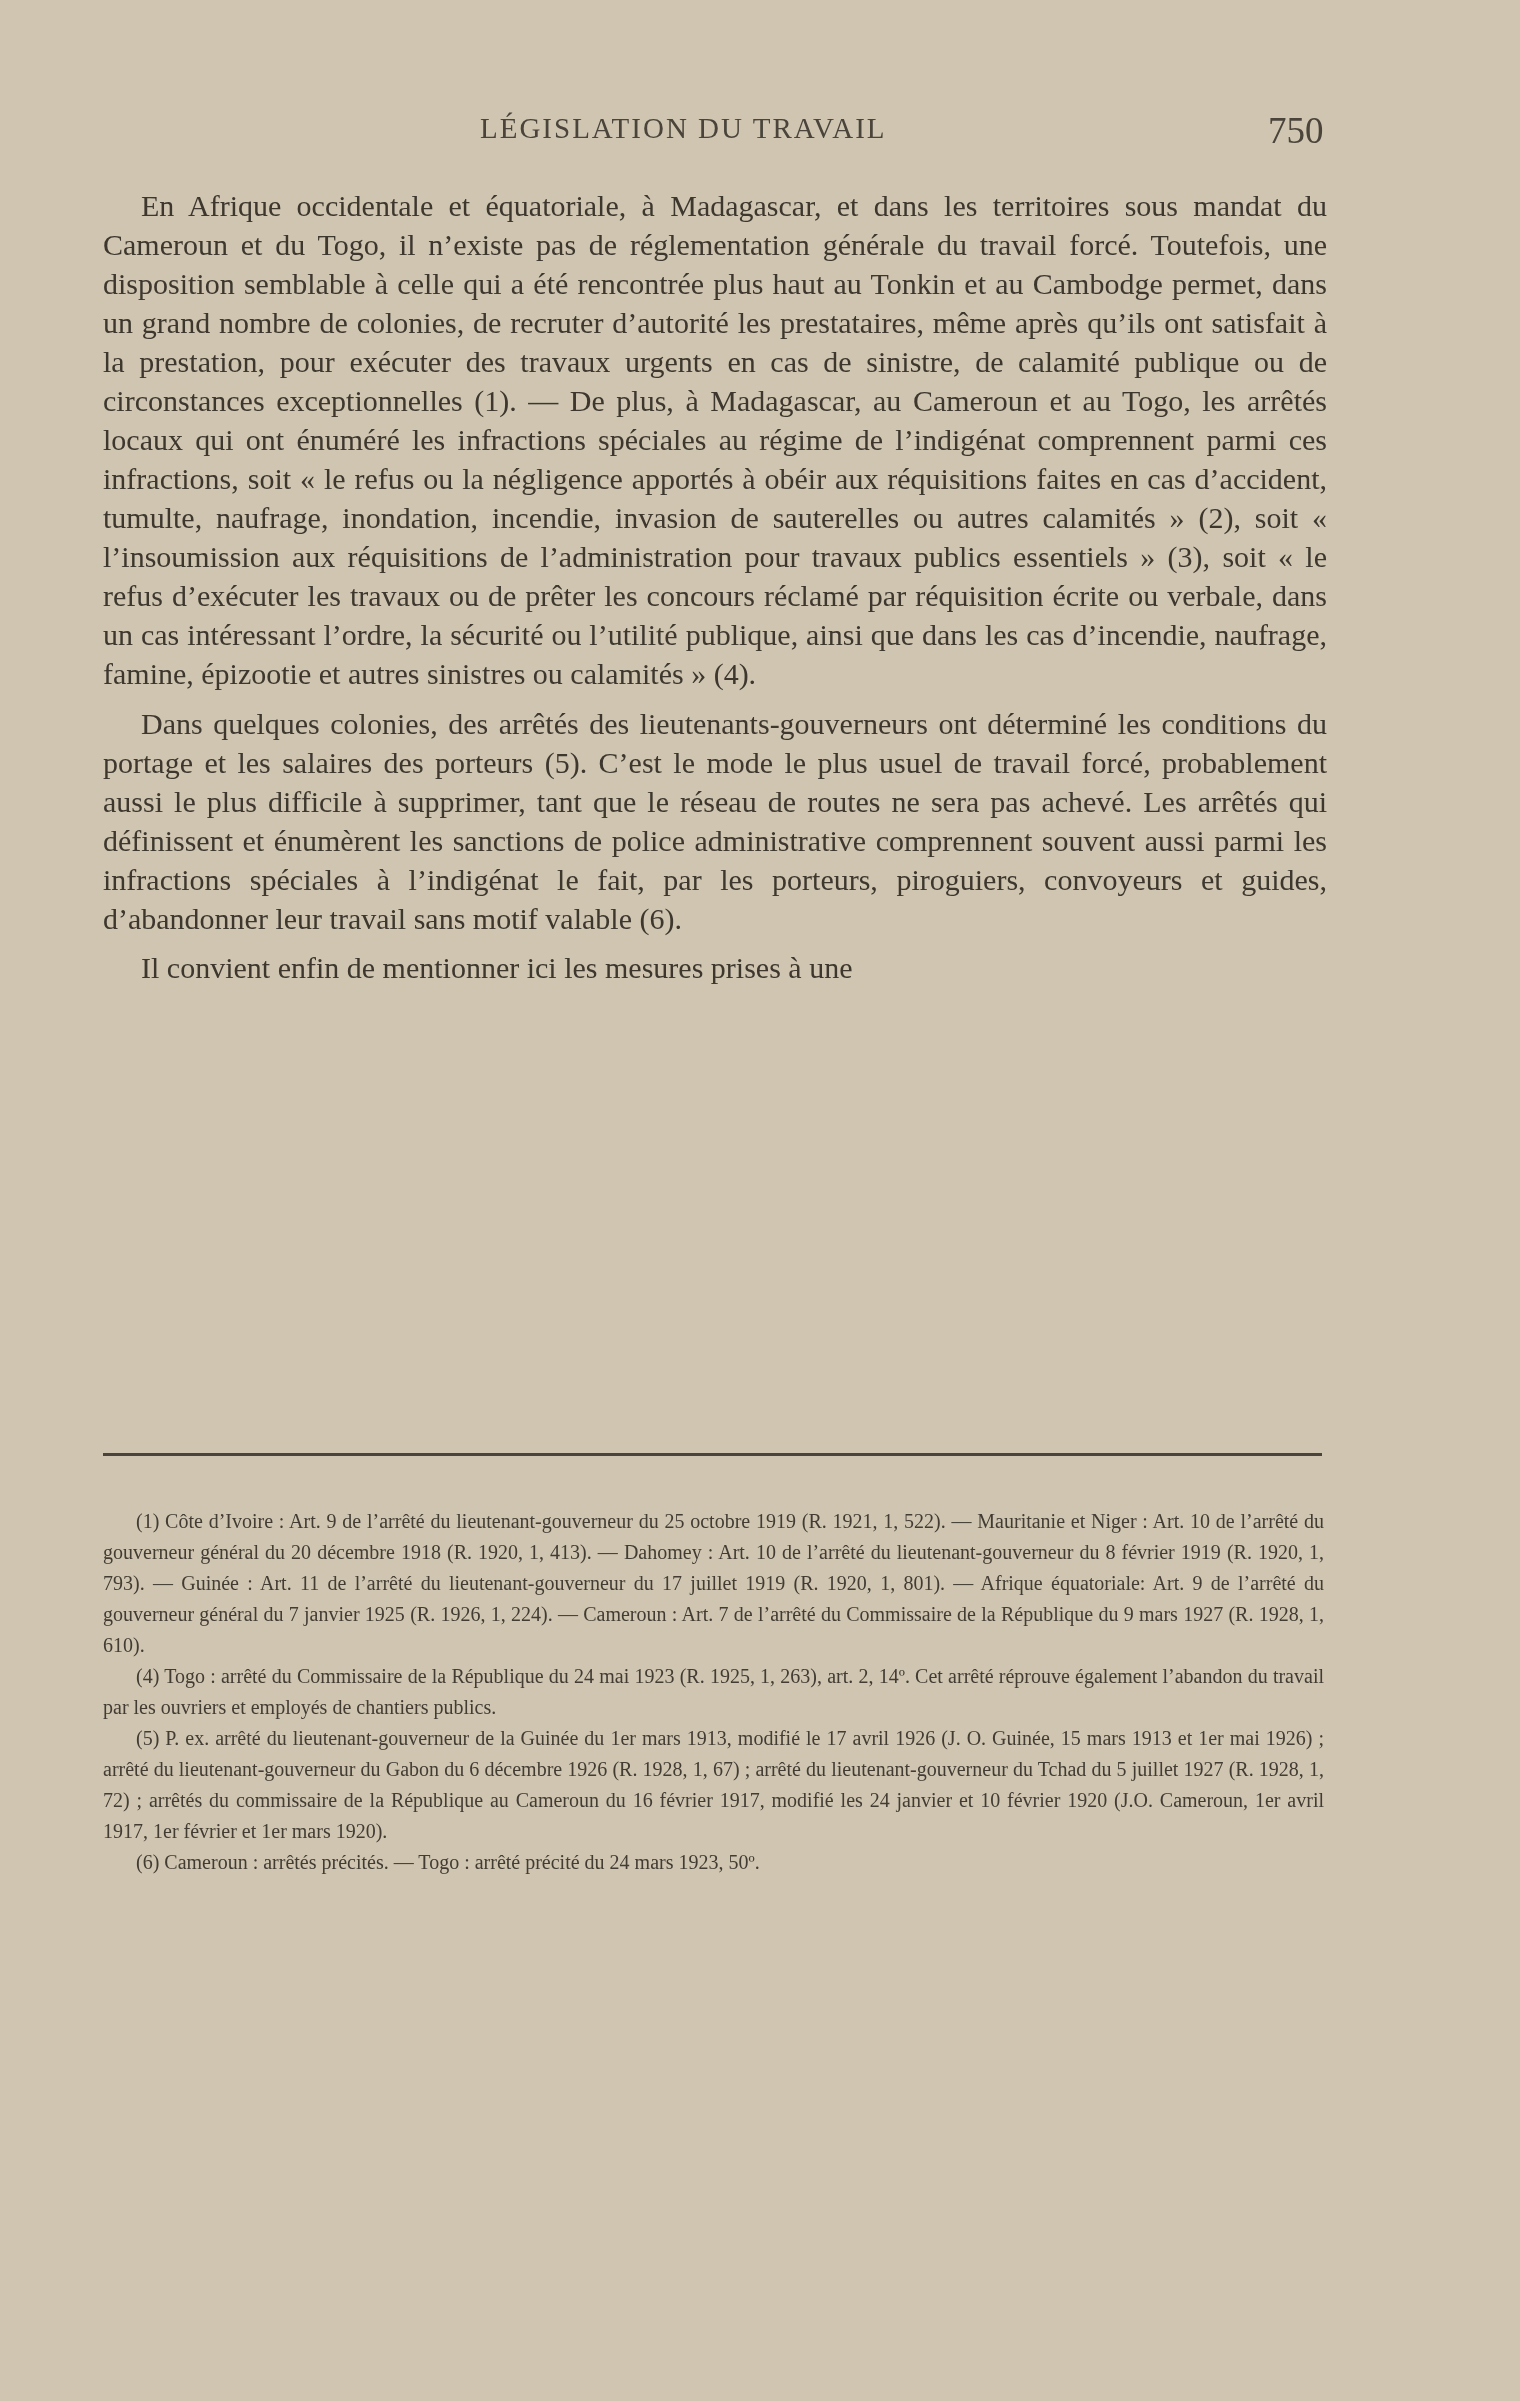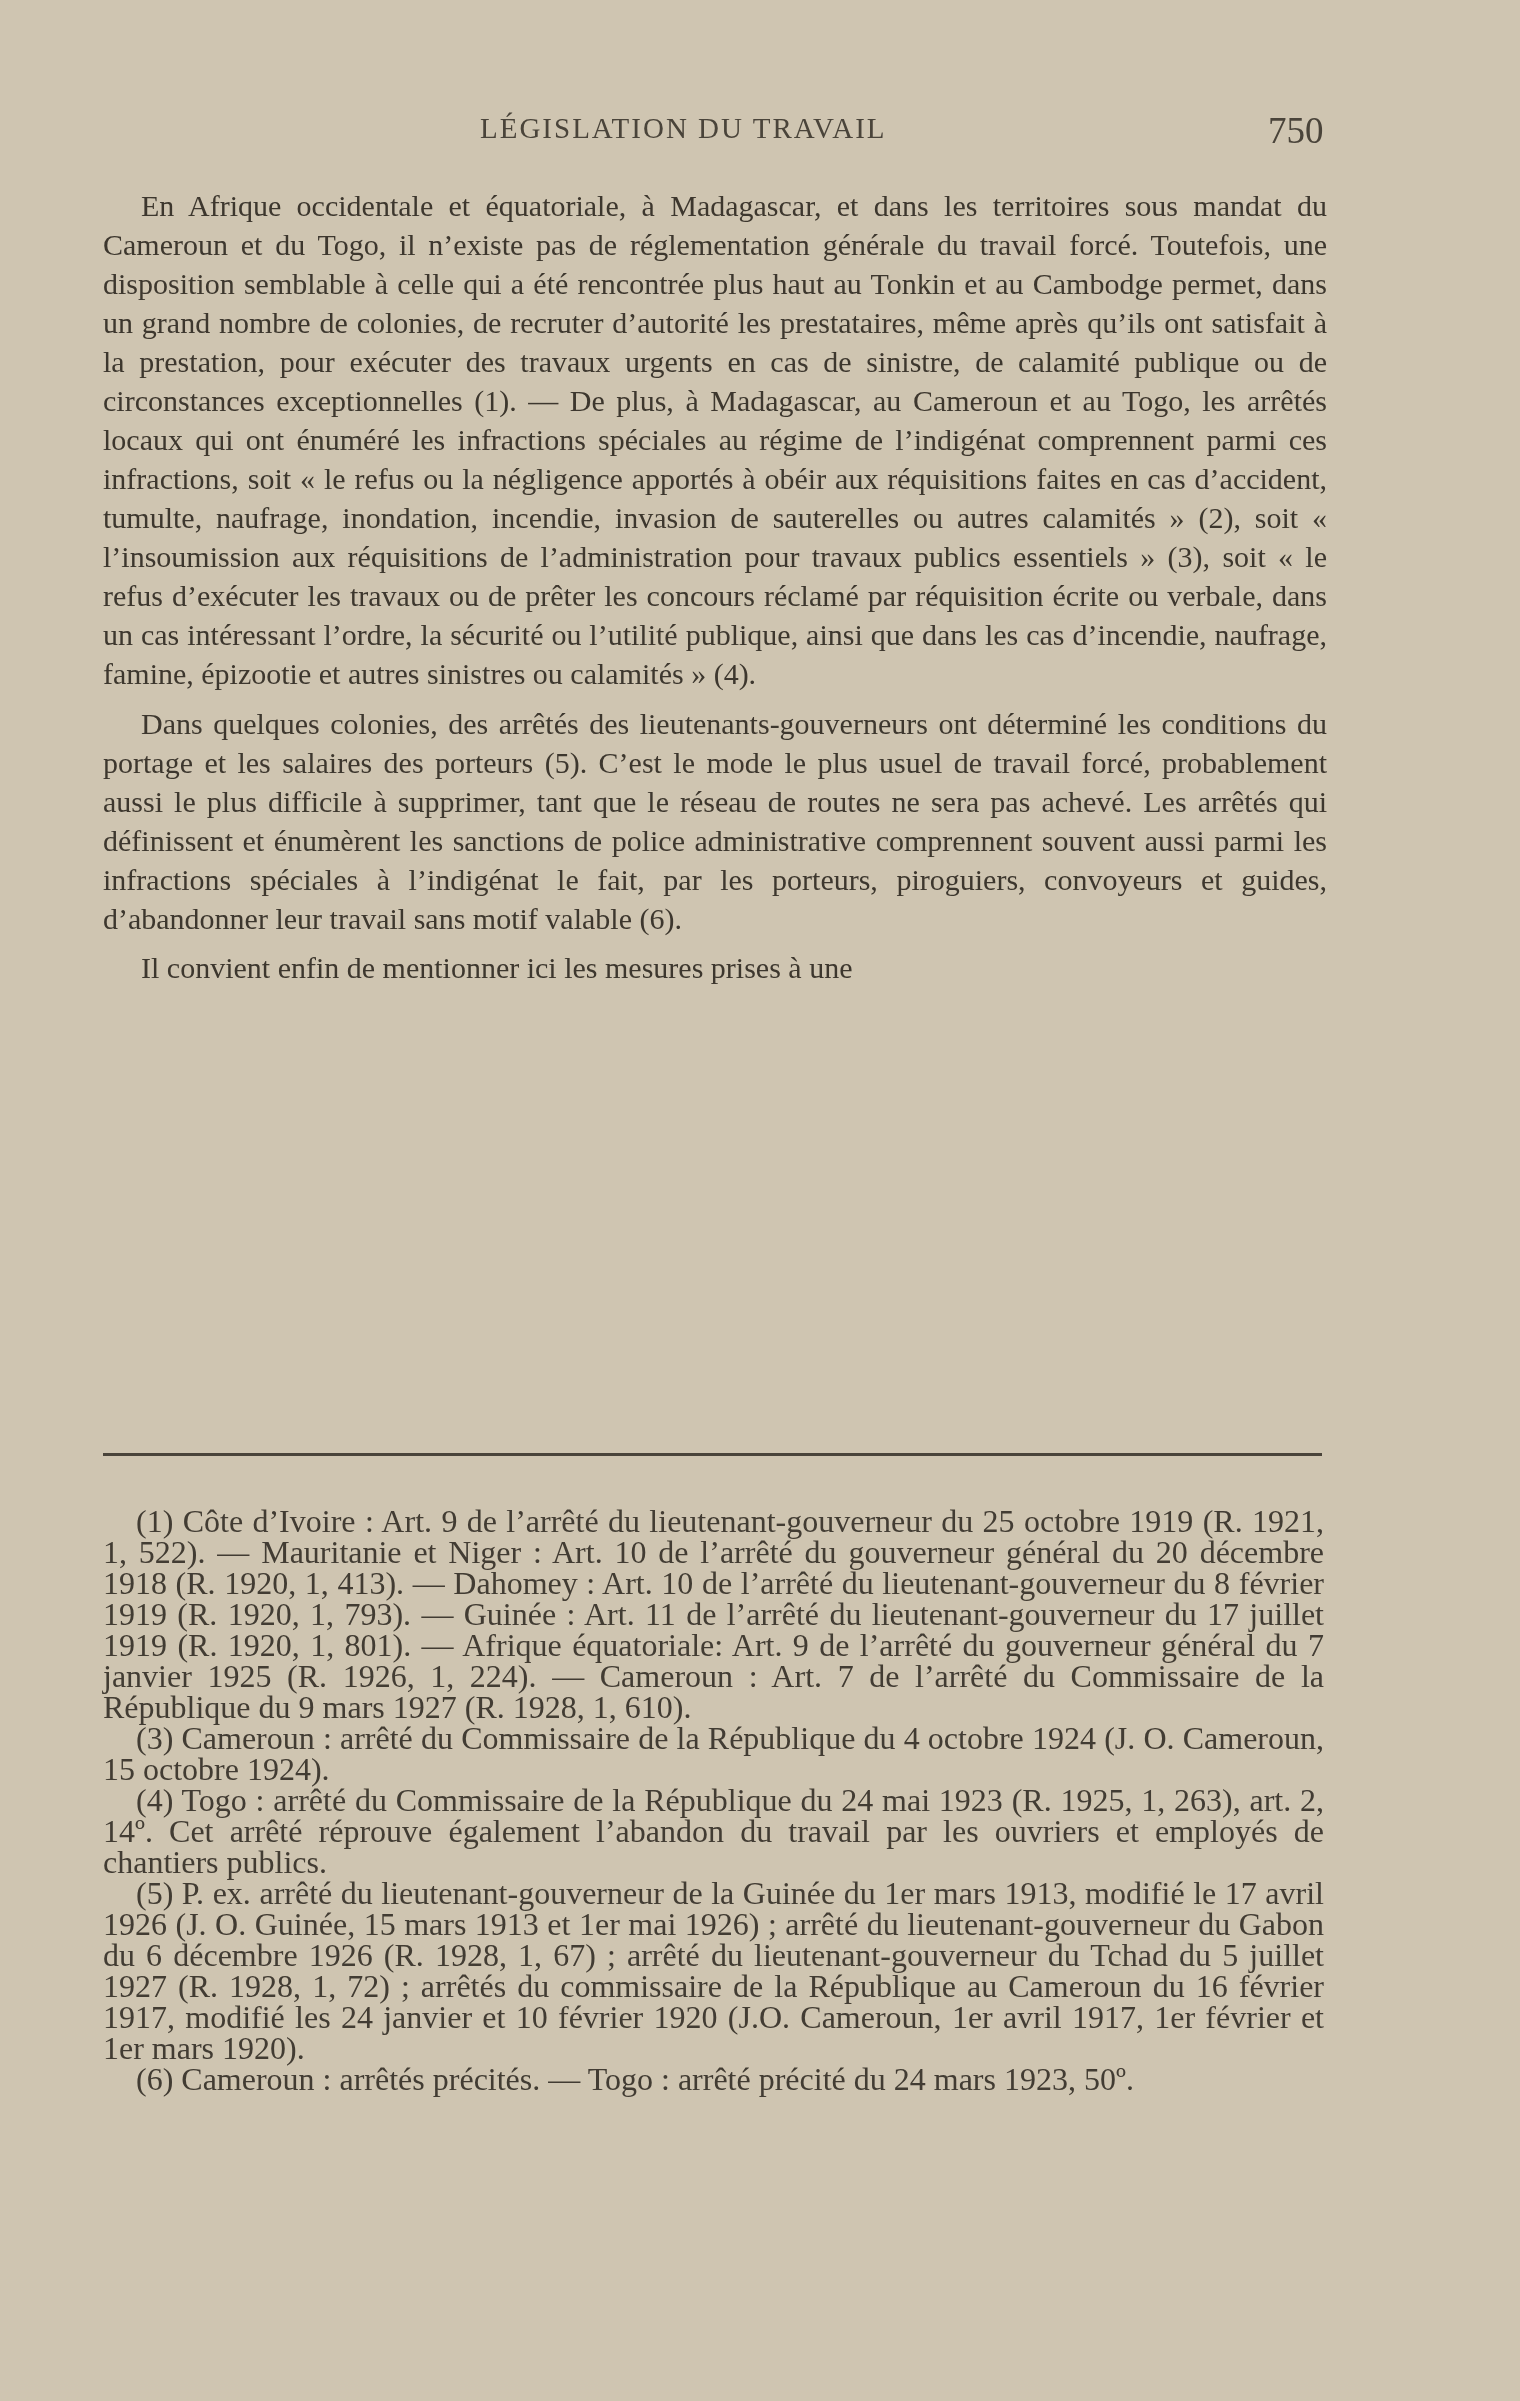--- a/index.html
+++ b/index.html
@@ -5,39 +5,38 @@
   html,body{margin:0;padding:0;}
   body{width:1520px;height:2401px;background:#cfc5b1;position:relative;overflow:hidden;
        font-family:"Liberation Serif","DejaVu Serif",serif;color:#3a342c;}
   .header{position:absolute;top:109px;left:0;width:1391px;height:46px;}
   .running-title{position:absolute;left:480px;top:2.6px;font-size:29px;letter-spacing:2px;color:#4a443a;}
   .page-number{position:absolute;left:1268px;top:0;font-size:37px;color:#4a443a;}
   .body{position:absolute;left:103px;top:186px;width:1224px;font-size:30px;line-height:39px;text-align:justify;color:#3d372e;}
   .body p{margin:0;text-indent:38px;}
   .body p + p{margin-top:10.6px;}
   .rule{position:absolute;left:103px;top:1453px;width:1219px;height:2.6px;background:#4a443a;}
-  .notes{position:absolute;left:103px;top:1506px;width:1221px;font-size:32px;line-height:31px;text-align:justify;color:#423c33;}
+  .notes{position:absolute;left:103px;top:1506px;width:1221px;font-size:20px;line-height:31px;text-align:justify;color:#423c33;}
   .notes p{margin:0;text-indent:33px;}
 </style>
 </head>
 <body>
 
 <div class="header">
   <span class="running-title">LÉGISLATION DU TRAVAIL</span>
   <span class="page-number">750</span>
 </div>
 
 <div class="body">
   <p>En Afrique occidentale et équatoriale, à Madagascar, et dans les territoires sous mandat du Cameroun et du Togo, il n’existe pas de réglementation générale du travail forcé. Toutefois, une disposition semblable à celle qui a été rencontrée plus haut au Tonkin et au Cambodge permet, dans un grand nombre de colonies, de recruter d’autorité les prestataires, même après qu’ils ont satisfait à la prestation, pour exécuter des travaux urgents en cas de sinistre, de calamité publique ou de circonstances exceptionnelles (1). — De plus, à Madagascar, au Cameroun et au Togo, les arrêtés locaux qui ont énuméré les infractions spéciales au régime de l’indigénat comprennent parmi ces infractions, soit « le refus ou la négligence apportés à obéir aux réquisitions faites en cas d’accident, tumulte, naufrage, inondation, incendie, invasion de sauterelles ou autres calamités » (2), soit « l’insoumission aux réquisitions de l’administration pour travaux publics essentiels » (3), soit « le refus d’exécuter les travaux ou de prêter les concours réclamé par réquisition écrite ou verbale, dans un cas intéressant l’ordre, la sécurité ou l’utilité publique, ainsi que dans les cas d’incendie, naufrage, famine, épizootie et autres sinistres ou calamités » (4).</p>
   <p>Dans quelques colonies, des arrêtés des lieutenants-gouverneurs ont déterminé les conditions du portage et les salaires des porteurs (5). C’est le mode le plus usuel de travail forcé, probablement aussi le plus difficile à supprimer, tant que le réseau de routes ne sera pas achevé. Les arrêtés qui définissent et énumèrent les sanctions de police administrative comprennent souvent aussi parmi les infractions spéciales à l’indigénat le fait, par les porteurs, piroguiers, convoyeurs et guides, d’abandonner leur travail sans motif valable (6).</p>
   <p>Il convient enfin de mentionner ici les mesures prises à une</p>
 </div>
 
 <div class="rule"></div>
 
 <div class="notes">
   <p>(1) Côte d’Ivoire : Art. 9 de l’arrêté du lieutenant-gouverneur du 25 octobre 1919 (R. 1921, 1, 522). — Mauritanie et Niger : Art. 10 de l’arrêté du gouverneur général du 20 décembre 1918 (R. 1920, 1, 413). — Dahomey : Art. 10 de l’arrêté du lieutenant-gouverneur du 8 février 1919 (R. 1920, 1, 793). — Guinée : Art. 11 de l’arrêté du lieutenant-gouverneur du 17 juillet 1919 (R. 1920, 1, 801). — Afrique équatoriale: Art. 9 de l’arrêté du gouverneur général du 7 janvier 1925 (R. 1926, 1, 224). — Cameroun : Art. 7 de l’arrêté du Commissaire de la République du 9 mars 1927 (R. 1928, 1, 610).</p>
-  <p>(3) Cameroun : arrêté du Commissaire de la République du 4 octobre 1924 (J. O. Cameroun, 15 octobre 1924).</p>
   <p>(4) Togo : arrêté du Commissaire de la République du 24 mai 1923 (R. 1925, 1, 263), art. 2, 14º. Cet arrêté réprouve également l’abandon du travail par les ouvriers et employés de chantiers publics.</p>
   <p>(5) P. ex. arrêté du lieutenant-gouverneur de la Guinée du 1er mars 1913, modifié le 17 avril 1926 (J. O. Guinée, 15 mars 1913 et 1er mai 1926) ; arrêté du lieutenant-gouverneur du Gabon du 6 décembre 1926 (R. 1928, 1, 67) ; arrêté du lieutenant-gouverneur du Tchad du 5 juillet 1927 (R. 1928, 1, 72) ; arrêtés du commissaire de la République au Cameroun du 16 février 1917, modifié les 24 janvier et 10 février 1920 (J.O. Cameroun, 1er avril 1917, 1er février et 1er mars 1920).</p>
   <p>(6) Cameroun : arrêtés précités. — Togo : arrêté précité du 24 mars 1923, 50º.</p>
 </div>
 
 
 </body></html>

